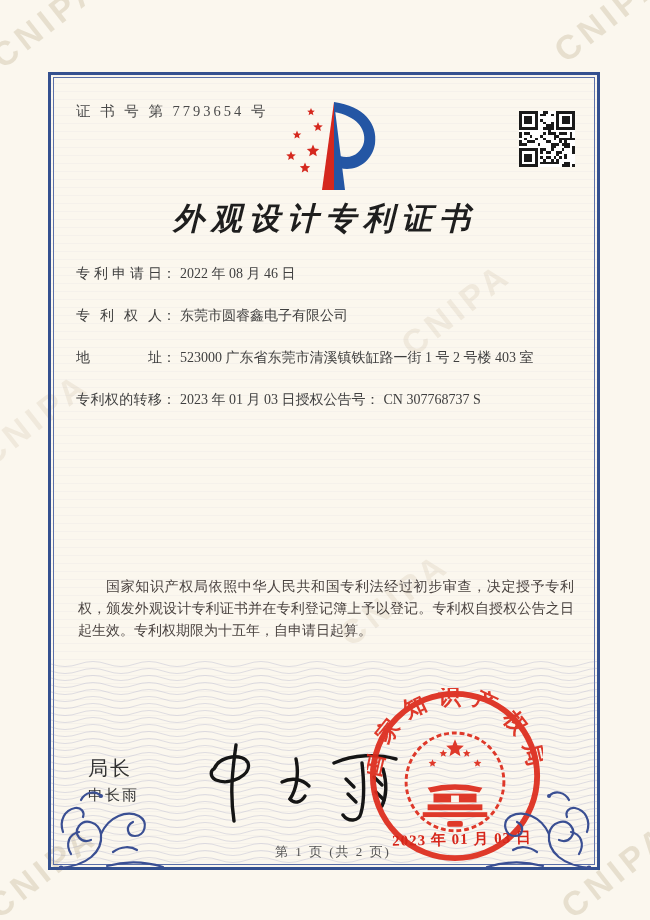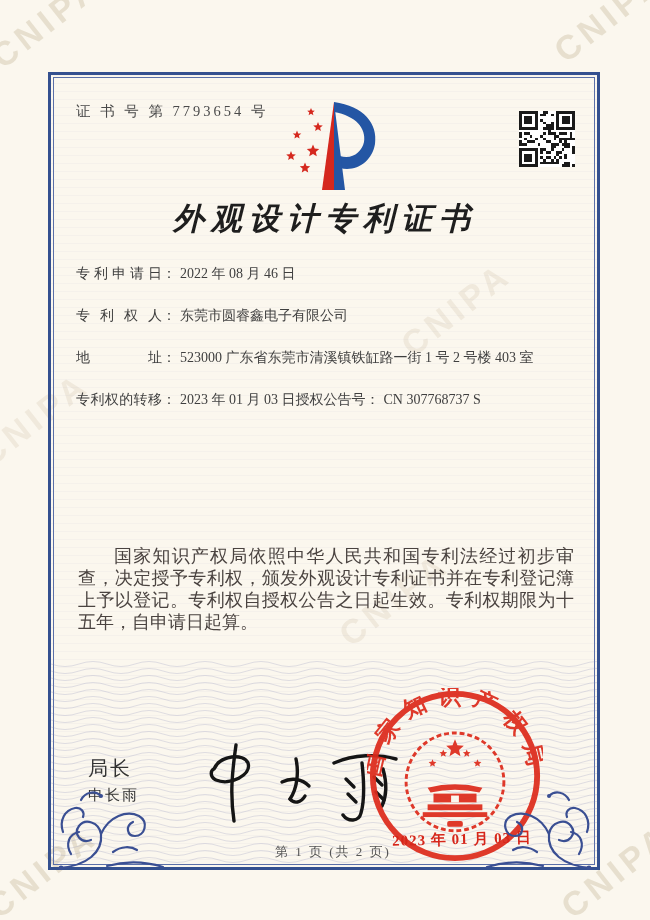--- a/index.html
+++ b/index.html
@@ -48,22 +48,22 @@
   }
   .fields{ position:absolute; left:76px; top:264px; width:505px; }
   .field-row{ height:20px; line-height:20px; margin-bottom:22px; font-size:14px; color:#3f3f3f; white-space:nowrap;}
   .field-label{
     display:inline-block; width:86px; vertical-align:top;
     text-align:justify; text-align-last:justify;
   }
   .field-colon{ display:inline-block; margin-right:4px; }
   .field2{ }
   .paras{
-    position:absolute; left:78px; top:545px; width:496px;
-    font-size:18px; line-height:22px; text-align:justify; color:#4a4340;
+    position:absolute; left:78px; top:576px; width:496px;
+    font-size:14px; line-height:22px; text-align:justify; color:#4a4340;
   }
   .paras p{ margin:0; text-indent:2em; }
   
   .sig-role{ position:absolute; left:88px; top:755px; font-size:20px; letter-spacing:2px; color:#333; }
   .sig-name{ position:absolute; left:88px; top:786px; font-size:15px; letter-spacing:2px; color:#333; }
   .sig-hand{ position:absolute; left:178px; top:733px; width:240px; height:100px; }
   
   .seal{ position:absolute; left:367px; top:688px; width:176px; height:176px; opacity:.93; }
   .seal-date{
     position:absolute; left:372px; top:830px; width:180px; text-align:center;

